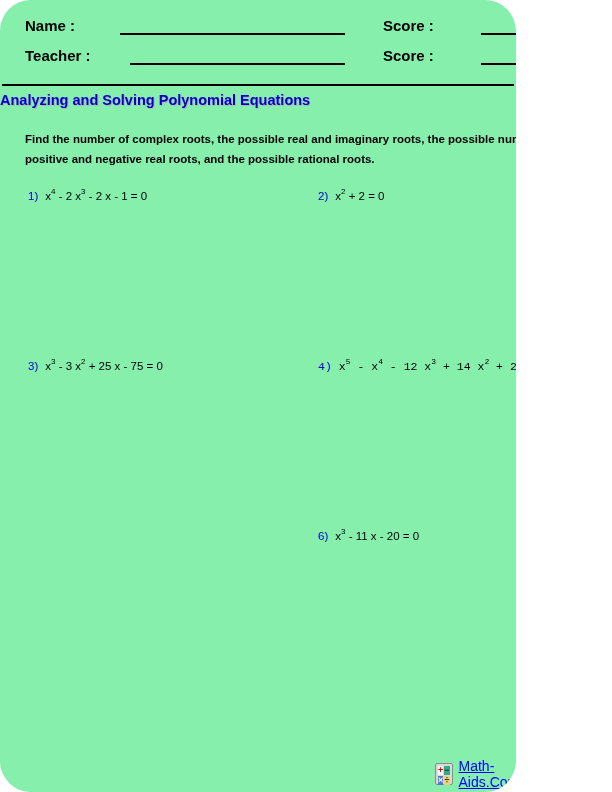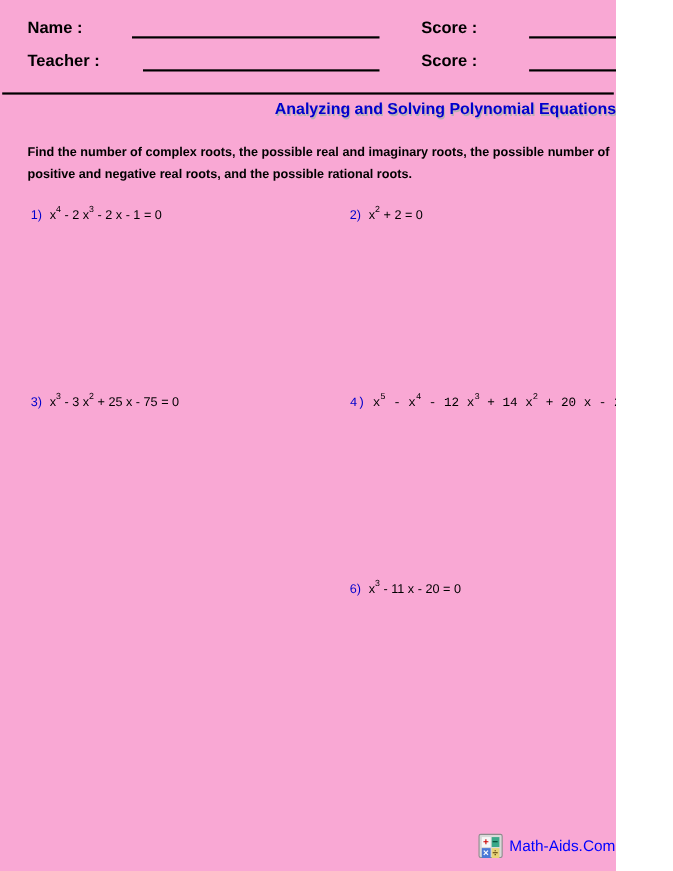--- a/index.html
+++ b/index.html
@@ -1,43 +1,44 @@
 <!DOCTYPE html>
 <html><head>
 <meta charset="utf-8">
 <style>
   html,body { margin:0; padding:0; background:#ffffff; }
   .page {
     position:relative;
-    width:560px; height:792px;
-    background:#f9a8d4;
+    width:516px; height:792px;
+    background:#86efac;
     font-family:"Liberation Sans", sans-serif;
     color:#000;
     overflow:hidden;
+    border-radius:31px;
   }
 
   
   .hdr-label { position:absolute; font-size:15px; font-weight:bold; white-space:nowrap; }
   .lbl-name    { left:25px;  top:17px; }
   .lbl-teacher { left:25px;  top:47px;text-align:right; }
   .lbl-score   { left:383px; top:17px; }
   .lbl-date    { left:383px; top:47px; }
 
   .write-line { position:absolute; border-bottom:2px solid #000; height:0; }
   .line-name    { left:120px; top:33px; width:225px; }
   .line-teacher { left:130px; top:63px; width:215px; }
   .line-score   { left:481px; top:33px; width:91px; }
   .line-date    { left:481px; top:63px; width:91px; }
 
   .separator { position:absolute; left:2px; right:2px; top:84px; border-top:2px solid #000; }
 
   
   .title {
     position:absolute; top:92px; left:0; width:100%;
-    text-align:right; font-size:14.5px; font-weight:bold;
+    text-align:left; font-size:14.5px; font-weight:bold;
     color:#0000cc; text-shadow:1px 1px 0 #b3b3b3;
   }
 
   
   .instructions {
     position:absolute; left:25px; top:129px; width:548px;
     font-size:11.5px; font-weight:bold; line-height:20px;
   }
 
   
@@ -57,21 +58,21 @@
     width:22px; height:22px; box-sizing:border-box;
     background:#d9d9d9; border:1px solid #8c8c8c; border-radius:2px;
     display:grid; grid-template-columns:1fr 1fr; grid-template-rows:1fr 1fr;
     gap:1px; padding:2px;
   }
   .tile { display:flex; align-items:center; justify-content:center; font-size:9px; font-weight:bold; line-height:1; }
   .tile-plus   { background:#f7f7f7; color:#cc0000; }
   .tile-minus  { background:#39a889; color:#00402e; }
   .tile-times  { background:#4a78d6; color:#ffffff; }
   .tile-divide { background:#e8d478; color:#4d3300; }
-  .brand-text { font-size:14px; color:#0000ff; }
+  .brand-text { font-size:14px; color:#0000ff;text-decoration:underline; }
 
   .qr { position:absolute; left:572px; top:752px; width:36px; height:36px; }
   .qr svg { display:block; width:36px; height:36px; }
 </style>
 </head>
 <body>
 
 <div class="page">
 
   <span class="hdr-label lbl-name">Name :</span>

